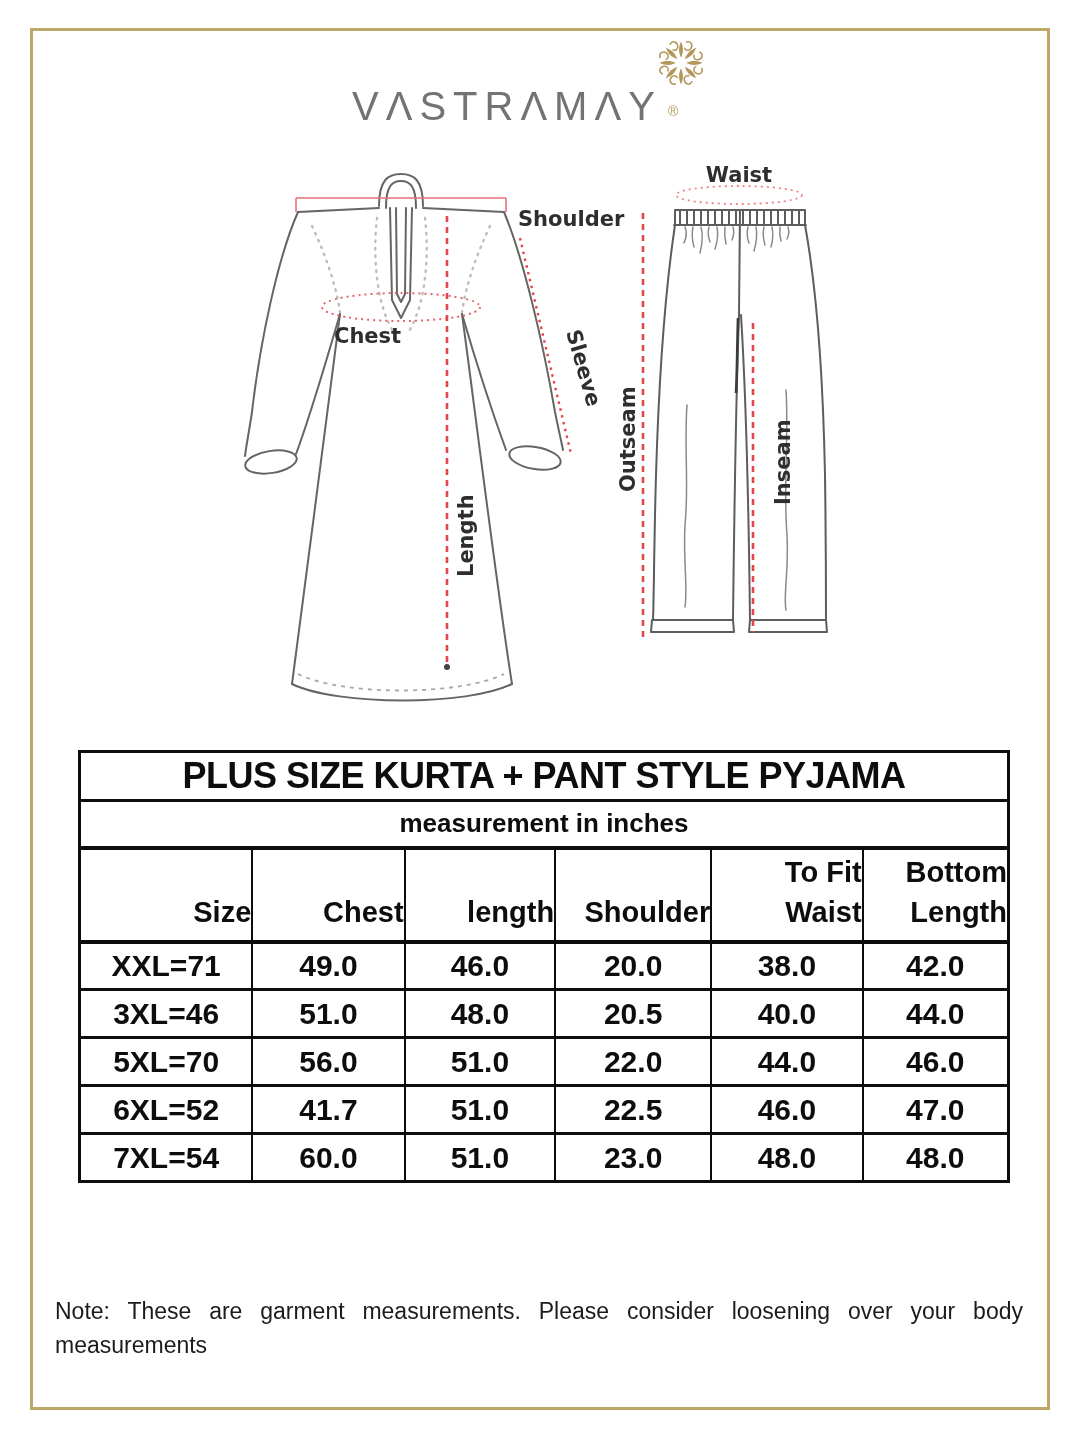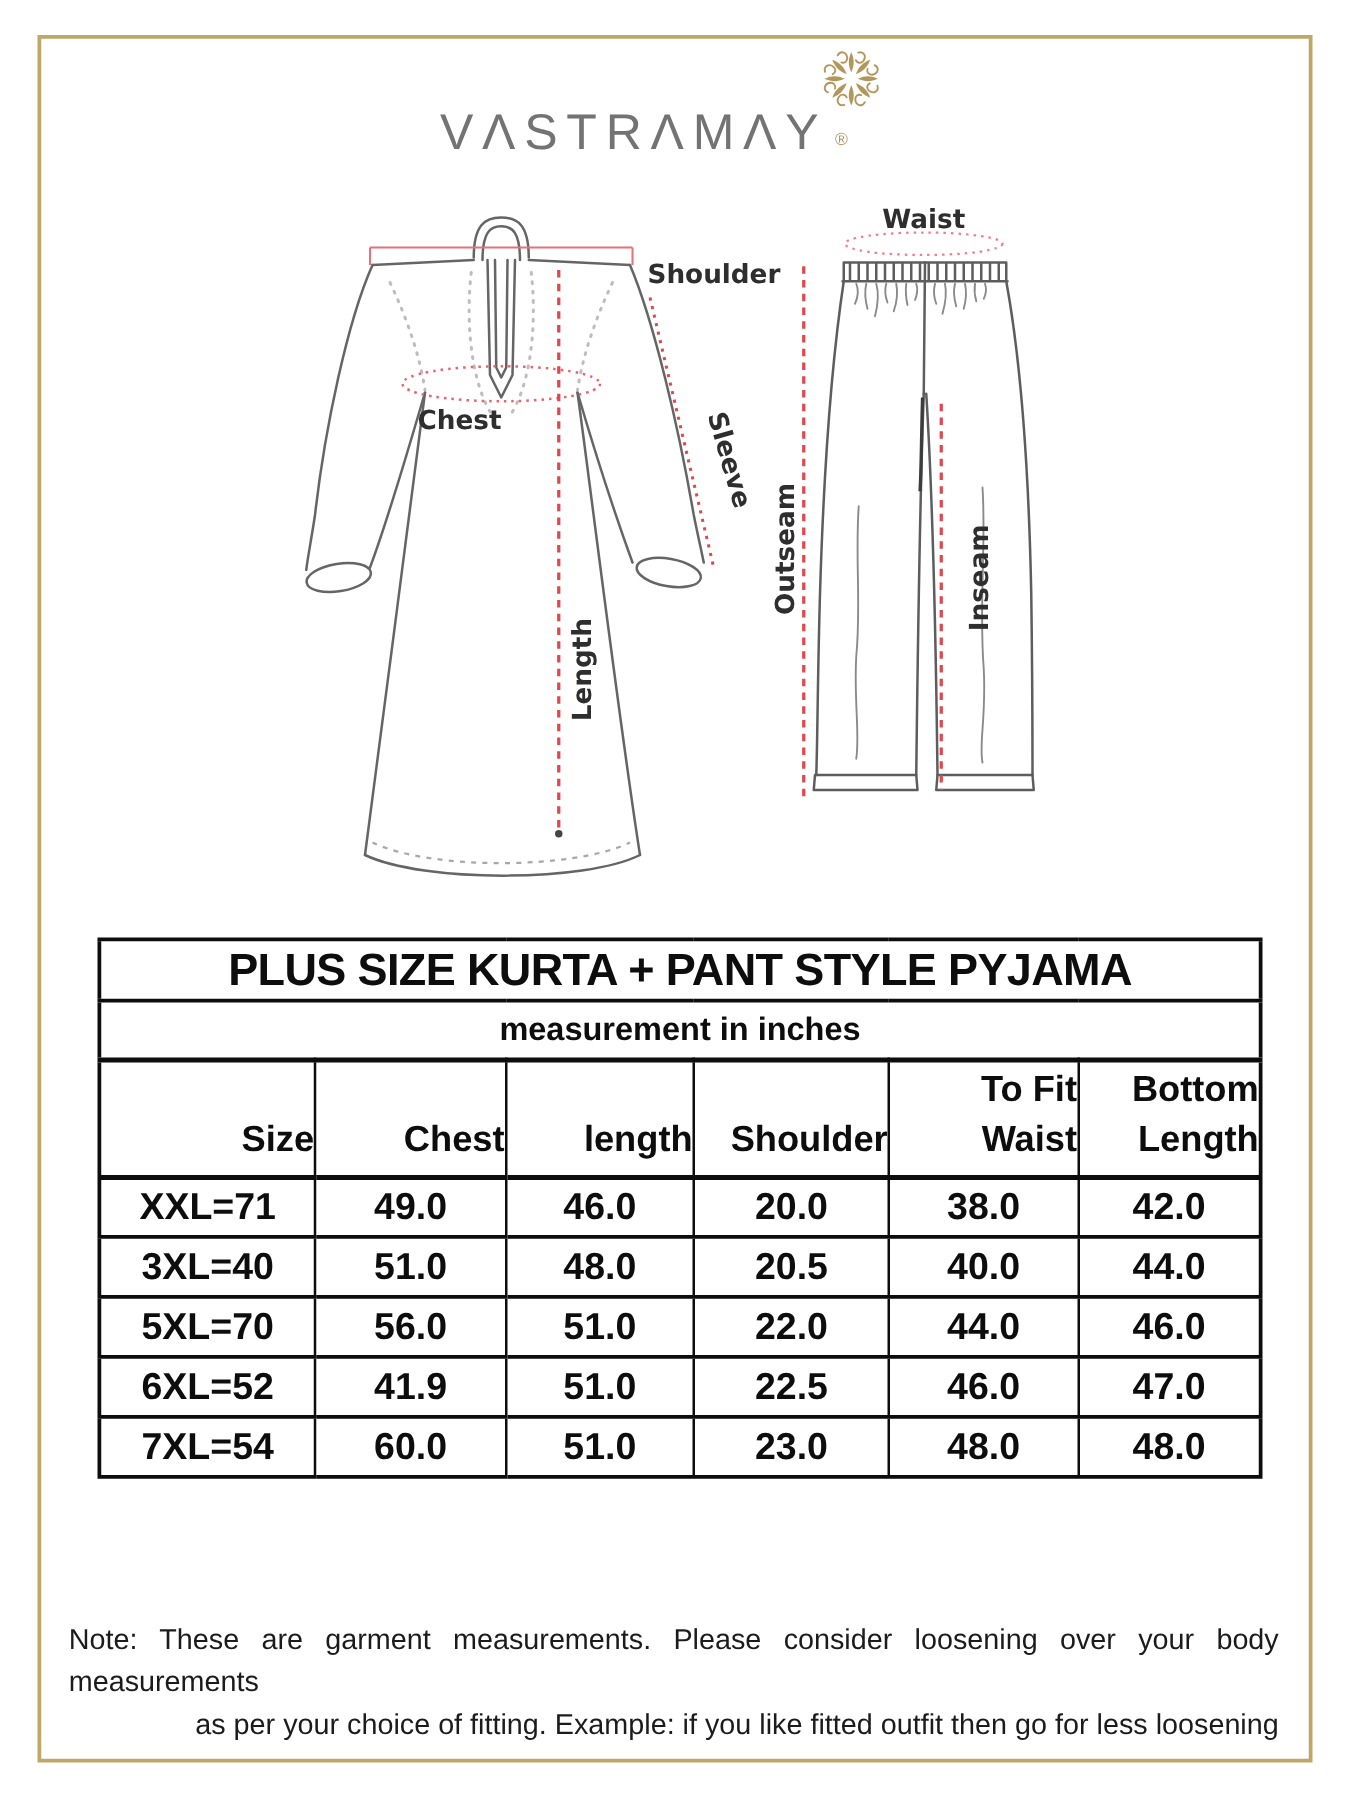--- a/index.html
+++ b/index.html
@@ -188,52 +188,51 @@
     </tr>
     <tr class="data-row" style="height:48px">
       <td>XXL=71</td>
       <td>49.0</td>
       <td>46.0</td>
       <td>20.0</td>
       <td>38.0</td>
       <td>42.0</td>
     </tr>
     <tr class="data-row" style="height:48px">
-      <td>3XL=40</td>
+      <td>3XL=46</td>
       <td>51.0</td>
       <td>48.0</td>
       <td>20.5</td>
       <td>40.0</td>
       <td>44.0</td>
     </tr>
     <tr class="data-row" style="height:48px">
       <td>5XL=70</td>
       <td>56.0</td>
       <td>51.0</td>
       <td>22.0</td>
       <td>44.0</td>
       <td>46.0</td>
     </tr>
     <tr class="data-row" style="height:48px">
       <td>6XL=52</td>
-      <td>41.9</td>
+      <td>41.7</td>
       <td>51.0</td>
       <td>22.5</td>
       <td>46.0</td>
       <td>47.0</td>
     </tr>
     <tr class="data-row" style="height:48px">
       <td>7XL=54</td>
       <td>60.0</td>
       <td>51.0</td>
       <td>23.0</td>
       <td>48.0</td>
       <td>48.0</td>
     </tr>
   </tbody>
     </table>
 
   <div class="note">
     <div class="note-l1">Note: These are garment measurements. Please consider loosening over your body measurements</div>
-    <div class="note-l2">as per your choice of fitting. Example: if you like fitted outfit then go for less loosening</div>
   </div>
 
 </div>
 
 </body></html>

